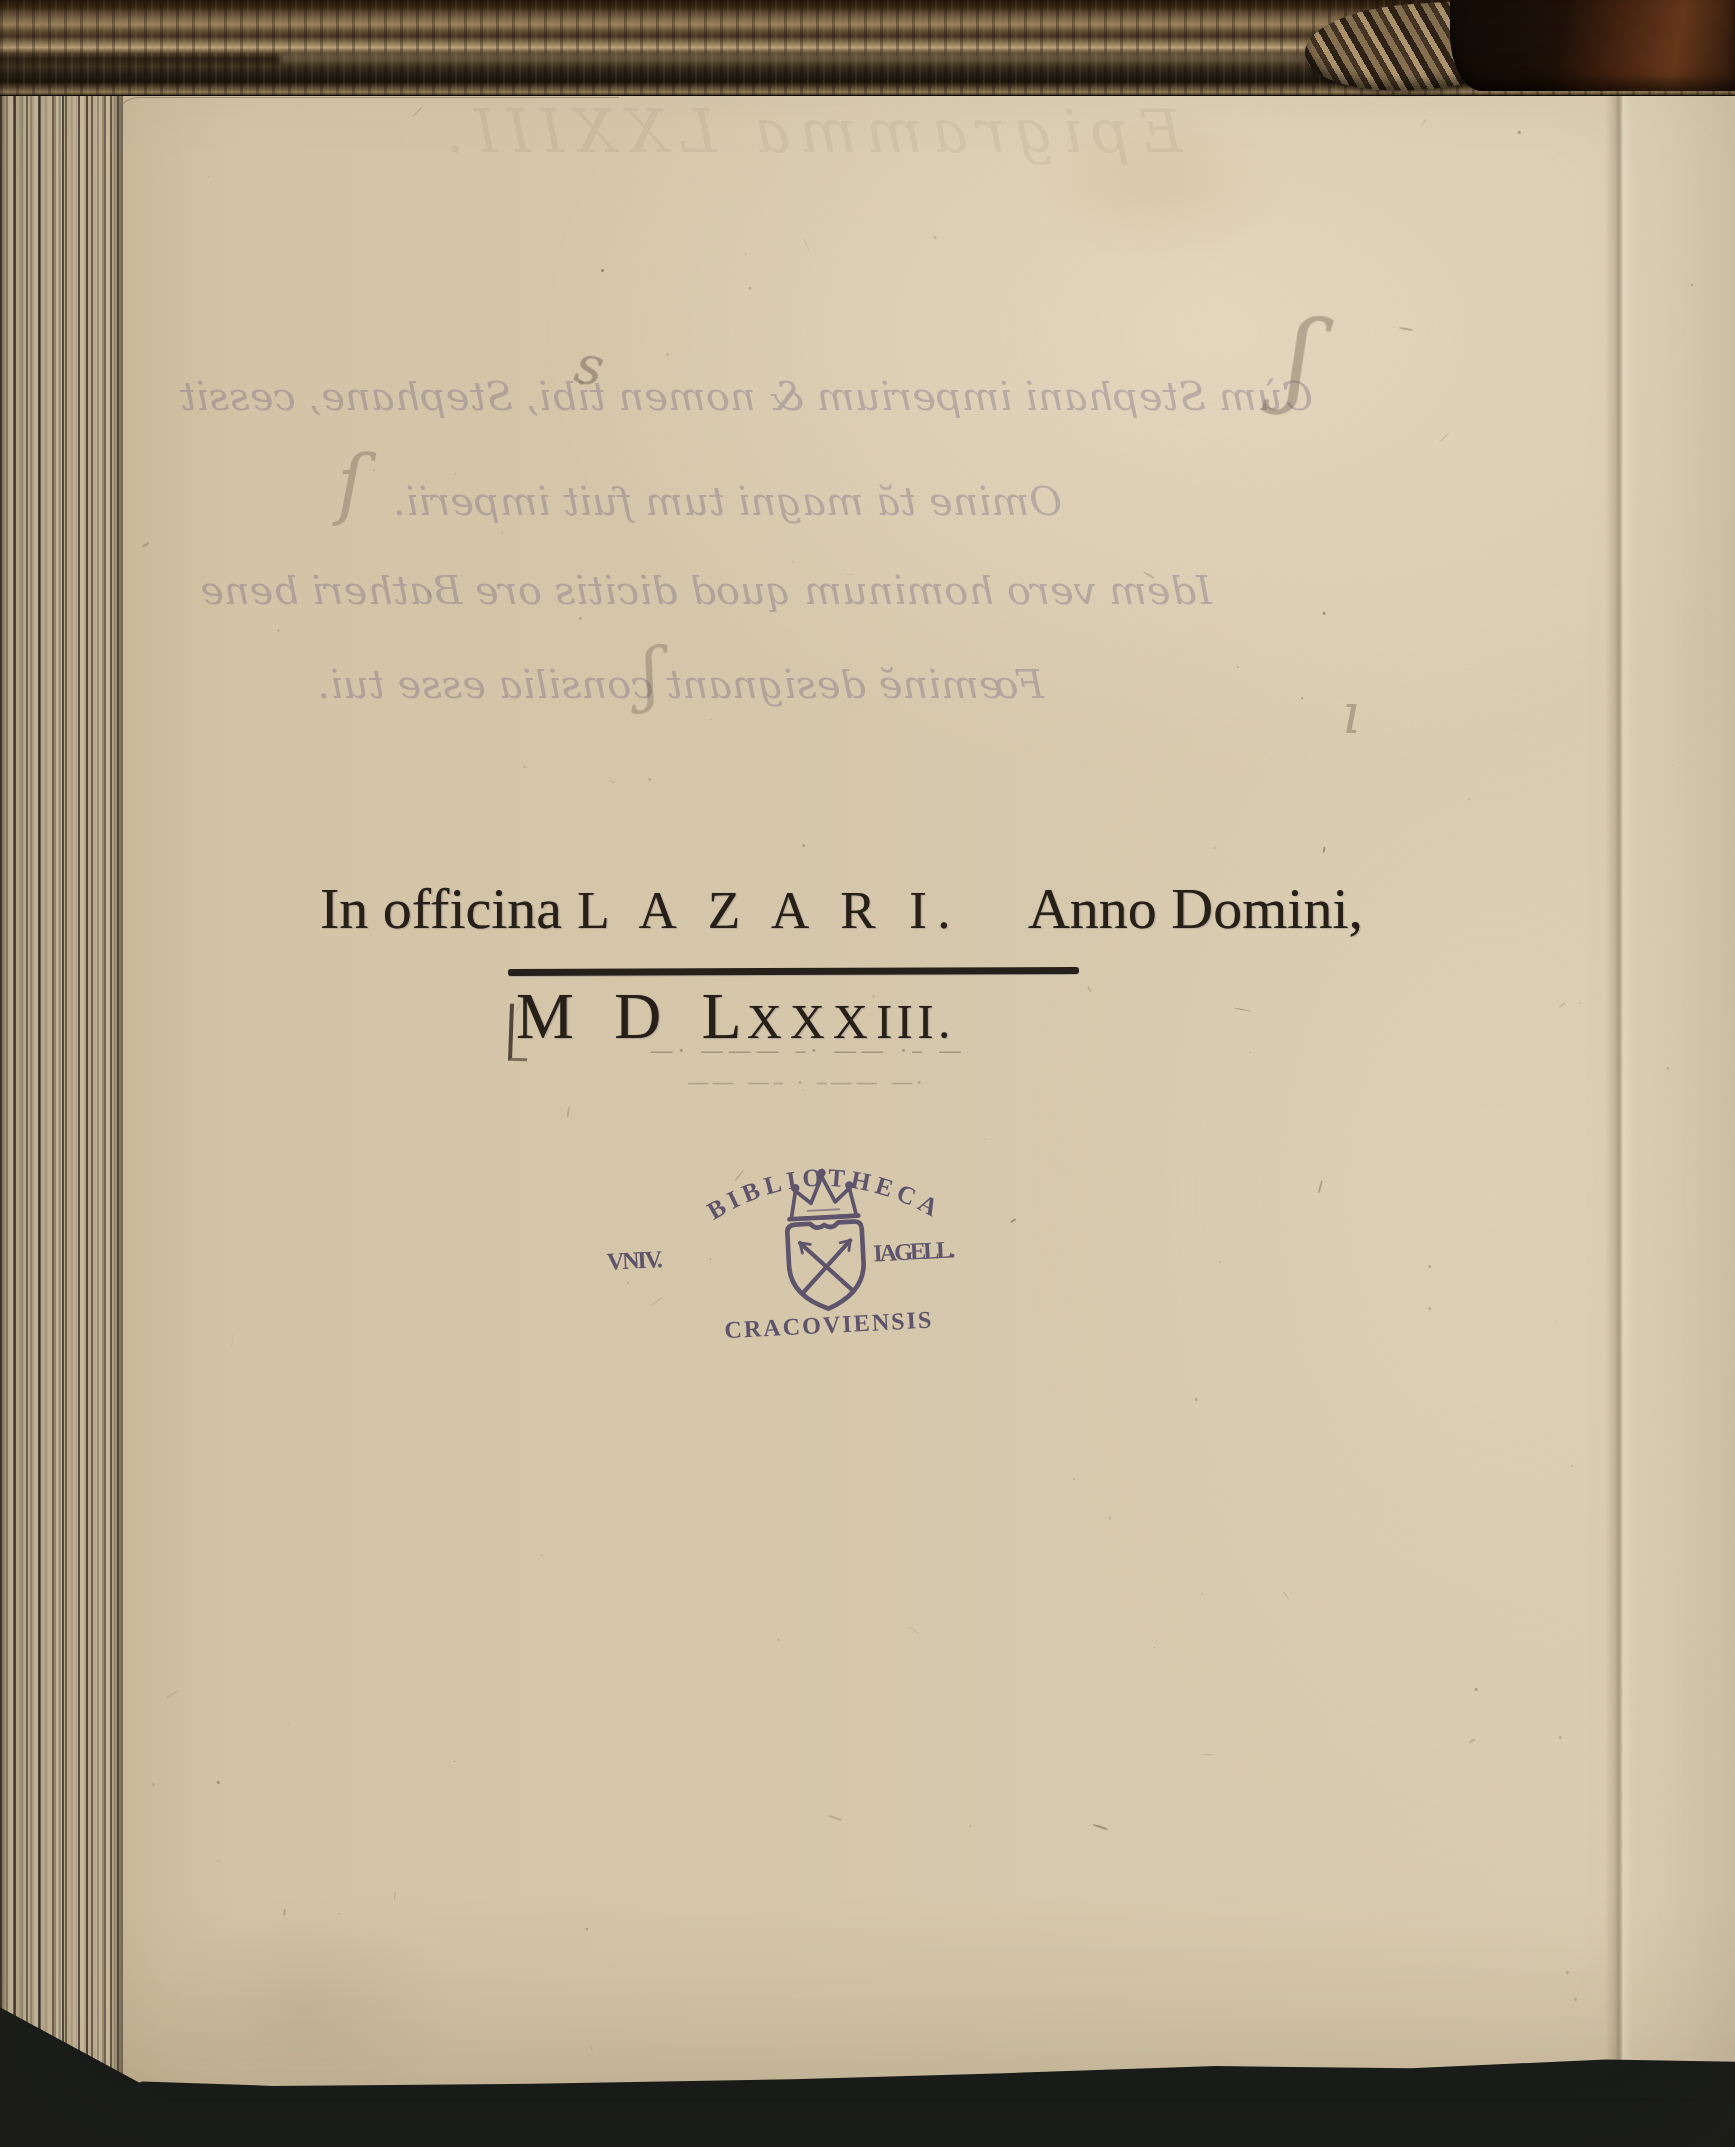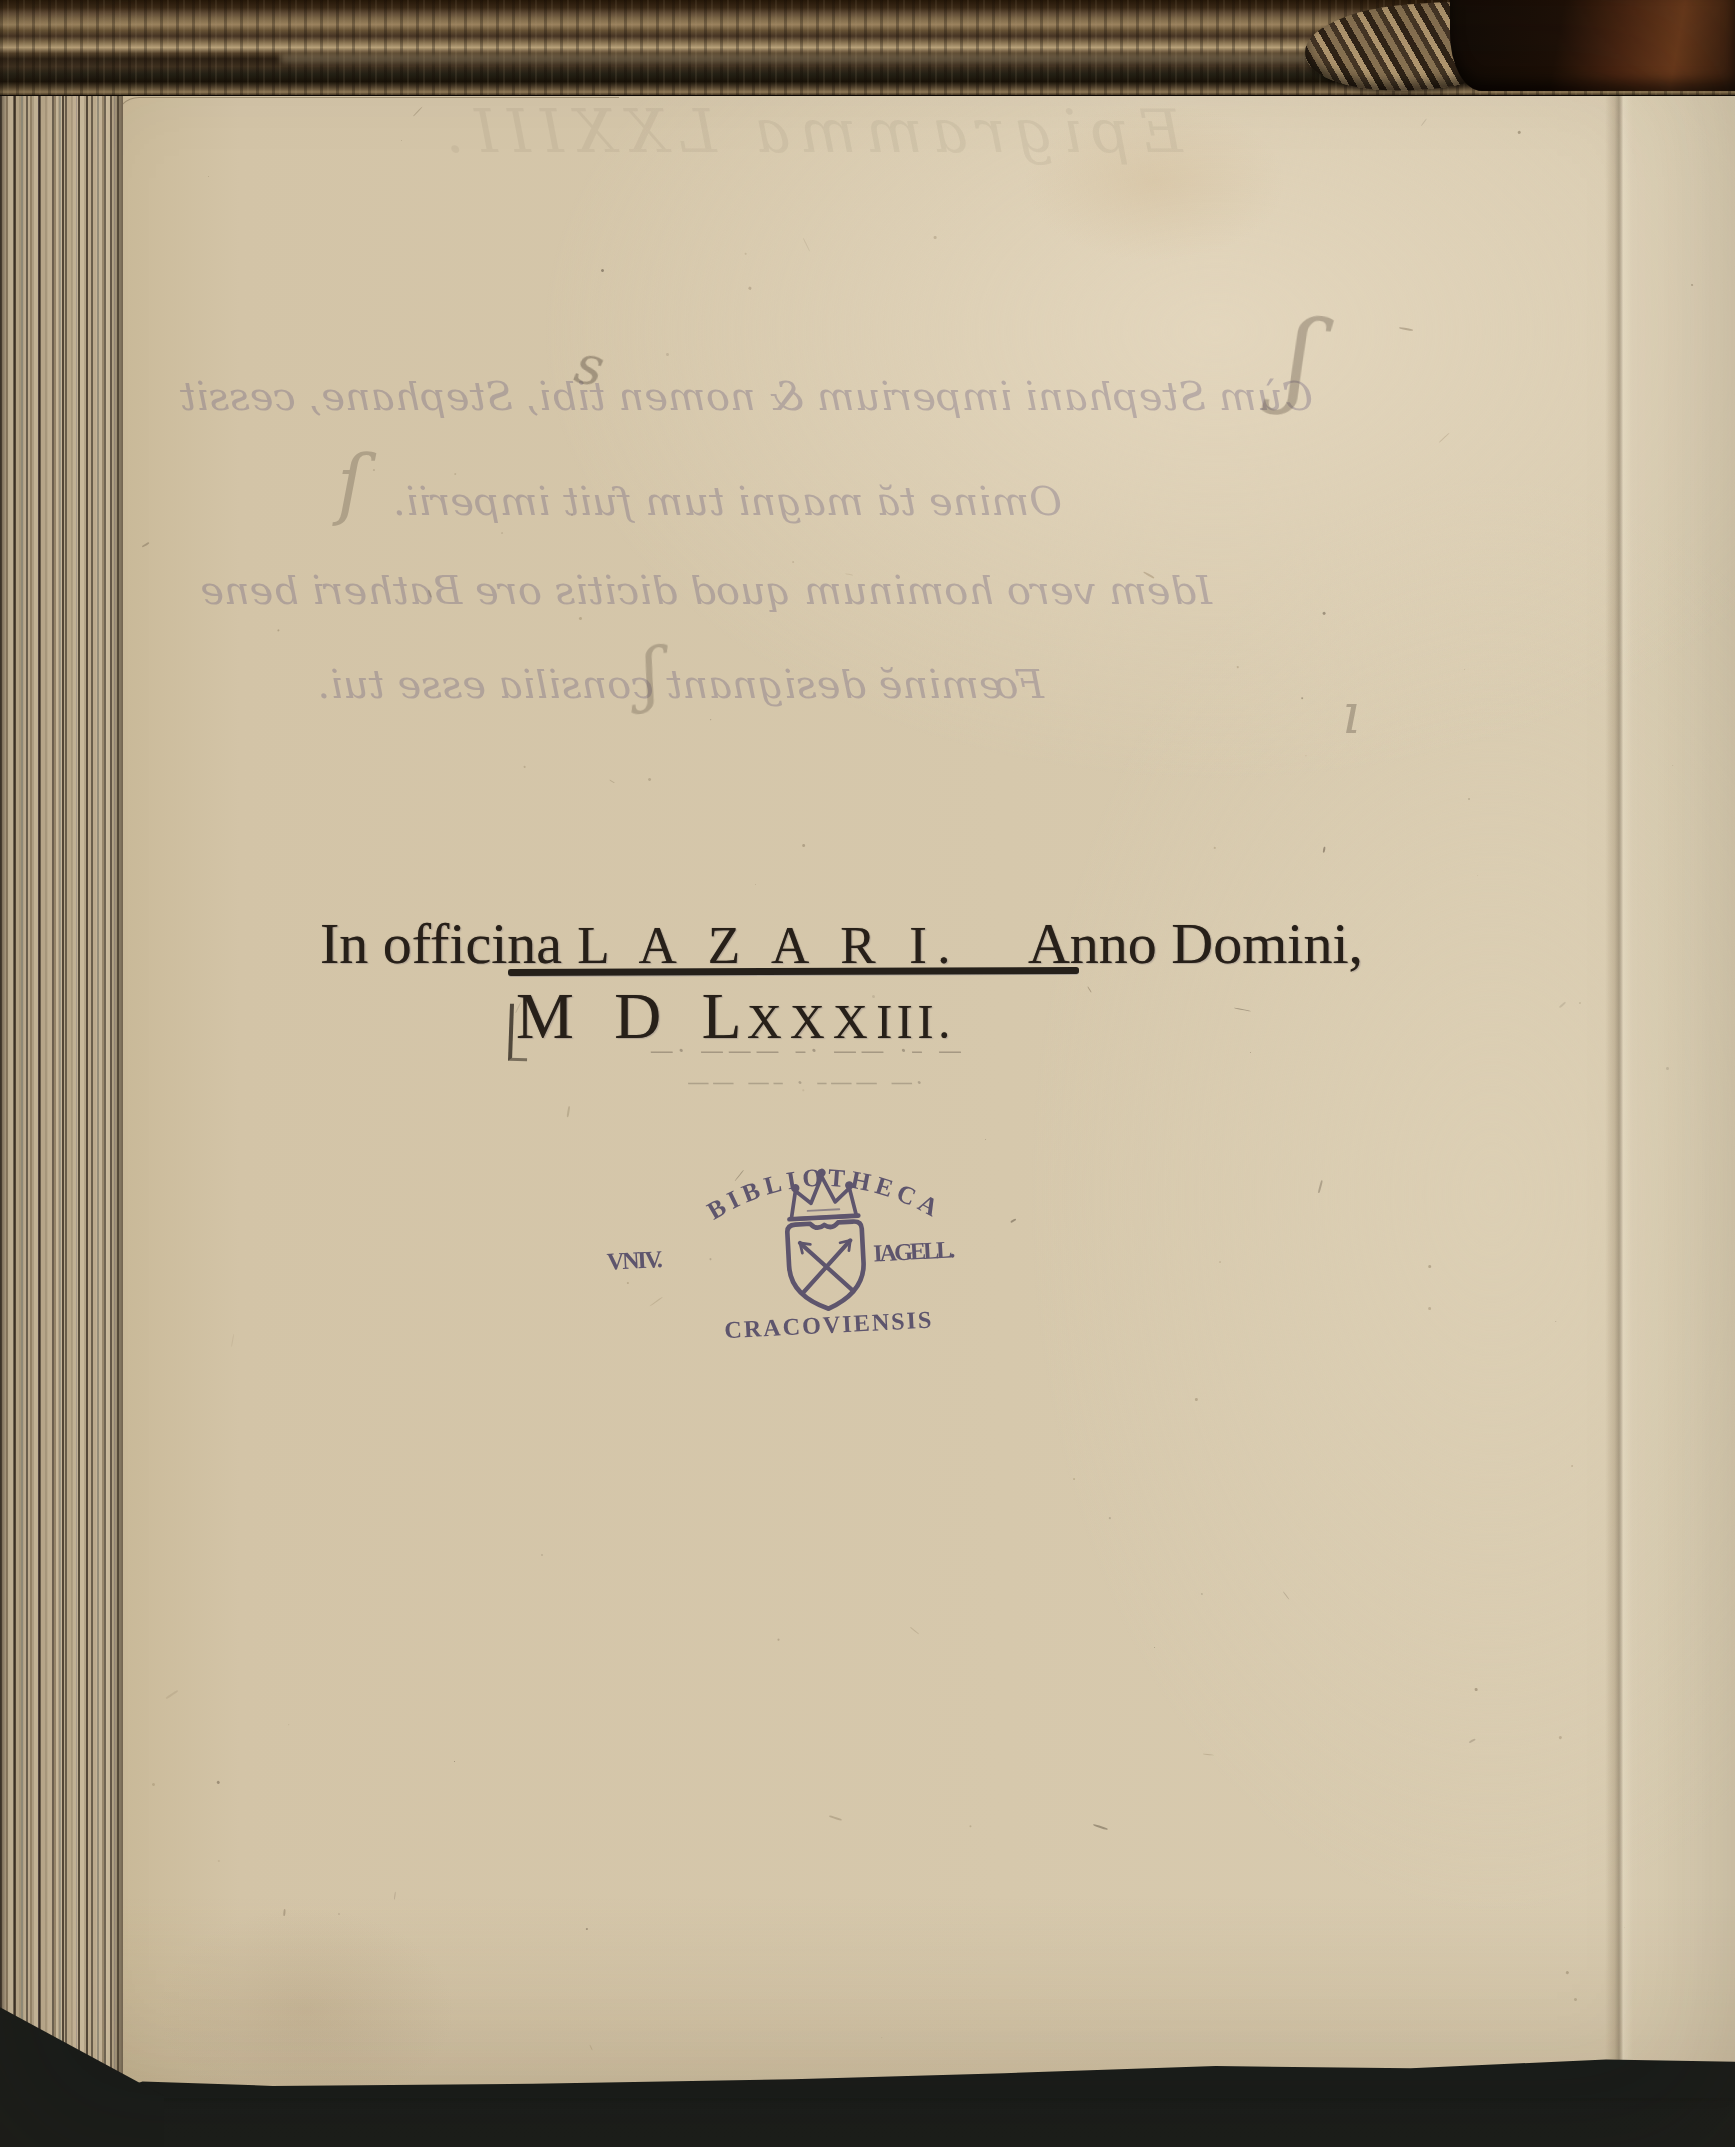--- a/index.html
+++ b/index.html
@@ -78,21 +78,21 @@
   .m2{left:1176px;top:207px;font-size:104px;opacity:.8;transform:rotate(6deg);}
   .m3{left:227px;top:349px;font-size:76px;opacity:.7;}
   .m4{left:531px;top:544px;font-size:69px;opacity:.7;transform:rotate(-5deg);}
   .m5{left:1232px;top:591px;font-size:56px;opacity:.8;}
 
   
   .ink{color:#272019;text-shadow:1.4px 1.4px 0.9px rgba(64,58,94,.16), 0 0 0.9px rgba(39,32,25,.55);
     white-space:nowrap;position:absolute;}
   .place-line{left:354px;top:666px;font-size:67px;letter-spacing:17px;font-weight:bold;
     font-family:"Liberation Serif",serif;}
-  .officina-line{left:210px;top:820px;font-size:58px;}
+  .officina-line{left:210px;top:785px;font-size:58px;}
   .officina-press{font-size:53px;letter-spacing:10.3px;margin-left:15px;margin-right:67px;}
   .rule{position:absolute;left:398px;top:878px;width:571px;height:6.5px;background:#25201a;
     border-radius:2.8px;transform:rotate(-.2deg);box-shadow:0 0.9px 0 rgba(70,80,120,.25);}
   .year-line{left:406px;top:889px;font-size:65px;letter-spacing:5.6px;word-spacing:13px;}
   .year-small{font-size:48px;letter-spacing:8.4px;}
   .year-end{font-size:48px;letter-spacing:4.7px;}
   .bracket-mark{position:absolute;left:399px;top:914px;width:15px;height:54px;
     border-left:4.7px solid rgba(45,38,30,.78);border-bottom:3.7px solid rgba(45,38,30,.55);
     transform:rotate(2deg);}
 

